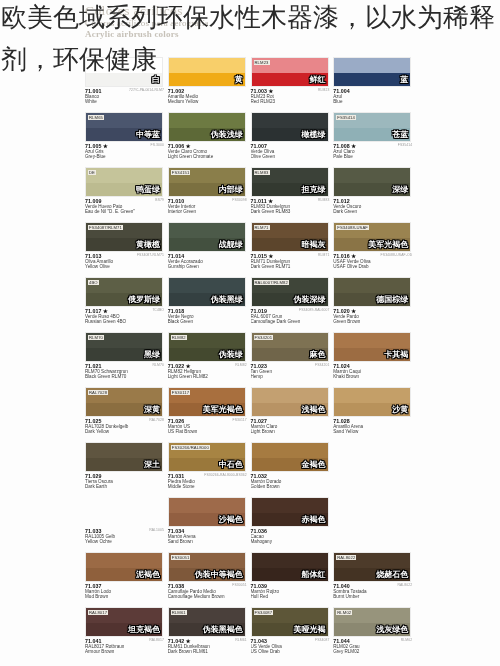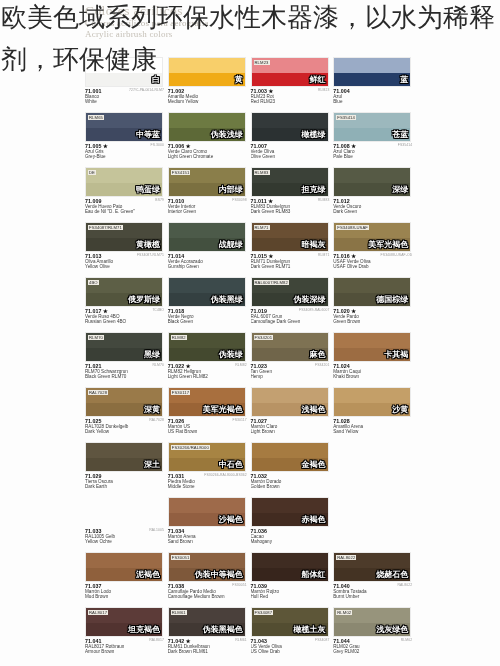--- a/index.html
+++ b/index.html
@@ -15,21 +15,21 @@
     font-family:"Liberation Serif",serif;
     font-size:13.5px;color:#c9c4bb;letter-spacing:.4px;line-height:14px;
     white-space:nowrap;font-weight:400;
   }
   .cat-head .cat-sub1{
     font-family:"Liberation Serif",serif;
     font-size:9px;color:#b9b4ab;letter-spacing:.2px;line-height:11px;white-space:nowrap;
   }
   .cat-head .cat-sub2{
     font-family:"Liberation Serif",serif;
-    font-size:9px;color:#c6c1b8;letter-spacing:.2px;line-height:11px;white-space:nowrap;
+    font-size:9px;color:#c6c1b8;letter-spacing:.2px;line-height:11px;white-space:nowrap;font-weight:bold;
   }
 
   
   #grid{position:absolute;left:85px;top:55px;width:331px;}
   .row{display:flex;width:331px;height:55px;}
   .cell{width:82.75px;height:55px;position:relative;box-sizing:border-box;}
   .sw{position:absolute;left:0;top:2px;width:78px;height:30px;overflow:hidden;
       border:1px solid rgba(0,0,0,.07);box-sizing:border-box;}
   .sw .light{position:absolute;left:0;top:0;width:100%;height:55%;}
   .sw .dark{position:absolute;left:0;bottom:0;width:100%;height:45%;}
@@ -611,21 +611,21 @@
             <div class="nm">RLM61 Dunkelbraun</div>
             <div class="nm">Dark Brown RLM61</div>
             <div class="alt">RLM61</div>
           </div>
         </div>
         <div class="cell">
           <div class="sw">
             <div class="light" style="background: rgb(93, 86, 56);"></div>
             <div class="dark" style="background: rgb(83, 77, 49);"></div>
             <div class="badge">FS34087</div>
-            <div class="cn">橄榄土灰</div>
+            <div class="cn">美哑光褐</div>
           </div>
           <div class="meta">
             <div class="code">71.043</div>
             <div class="nm">US Verde Oliva</div>
             <div class="nm">US Olive Drab</div>
             <div class="alt">FS34087</div>
           </div>
         </div>
         <div class="cell">
           <div class="sw">

